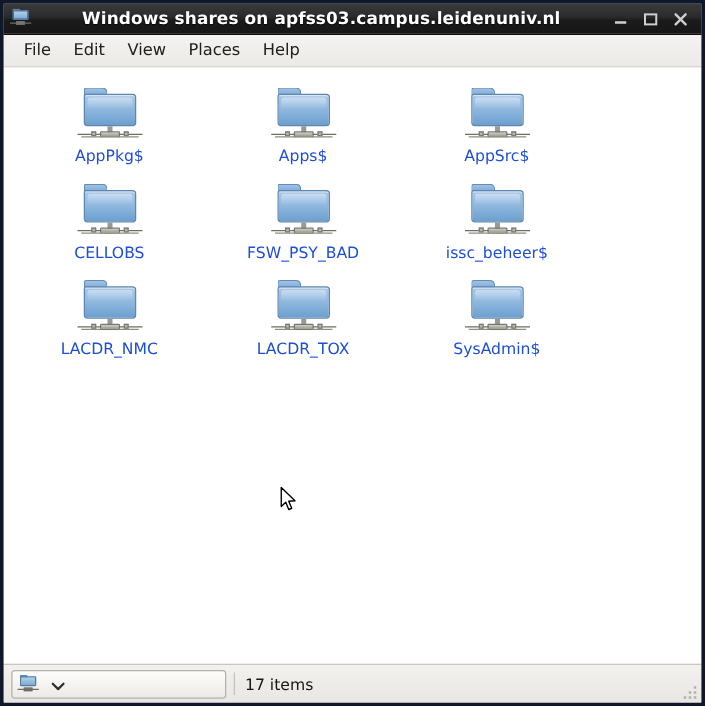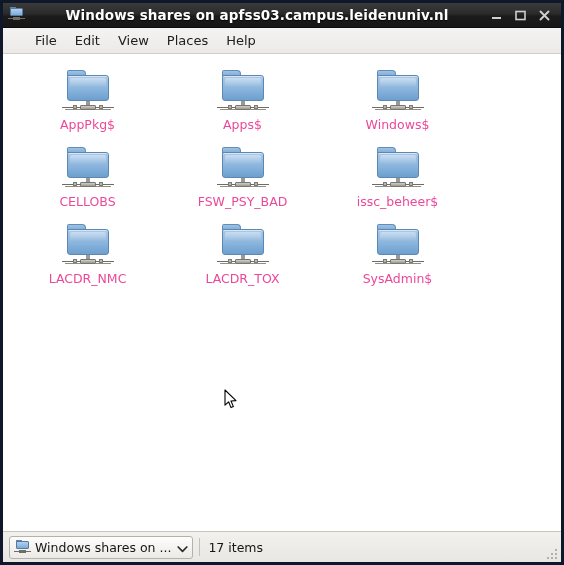--- a/index.html
+++ b/index.html
@@ -76,21 +76,21 @@
   .wbtn svg { display: block; }
 
   
   .menubar {
     height: 26px;
     flex: 0 0 26px;
     background: linear-gradient(to bottom, #f4f3f1 0%, #eceae7 100%);
     border-bottom: 1px solid #d2cfc9;
     display: flex;
     align-items: center;
-    padding-left: 24px;
+    padding-left: 8px;
     box-sizing: border-box;
   }
   .menu-item {
     font-size: 13px;
     color: #202020;
     padding: 3px 8px;
     margin-right: 2px;
     border-radius: 2px;
     cursor: default;
     white-space: nowrap;
@@ -119,21 +119,21 @@
     cursor: default;
   }
   .icon-art {
     width: 60px;
     height: 50px;
     position: relative;
   }
   .icon-label {
     margin-top: 1px;
     font-size: 12.5px;
-    color: #ec4899;
+    color: #1d4ed8;
     white-space: nowrap;
     line-height: 15px;
     padding: 0 2px;
     border-radius: 2px;
   }
 
   
   .nf { position: absolute; }
   .nf-tab {
     left: 9px; top: 4px;
@@ -378,21 +378,21 @@
             <div class="nf nf-body"></div>
             <div class="nf nf-neck"></div>
             <div class="nf nf-base"></div>
             <div class="nf nf-wire-l"></div>
             <div class="nf nf-wire-r"></div>
             <div class="nf nf-wire2-l"></div>
             <div class="nf nf-wire2-r"></div>
             <div class="nf nf-nub-l"></div>
             <div class="nf nf-nub-r"></div>
           </div>
-          <div class="icon-label">Windows$</div>
+          <div class="icon-label">AppSrc$</div>
         </div>
         <div class="icon-cell">
           <div class="icon-art">
             <div class="nf nf-tab"></div>
             <div class="nf nf-body"></div>
             <div class="nf nf-neck"></div>
             <div class="nf nf-base"></div>
             <div class="nf nf-wire-l"></div>
             <div class="nf nf-wire-r"></div>
             <div class="nf nf-wire2-l"></div>
@@ -487,21 +487,20 @@
   </div>
 
   <div class="statusbar">
     <div class="path-combo">
       <div class="combo-icon">
         <div class="mini-nf mini-tab"></div>
         <div class="mini-nf mini-body"></div>
         <div class="mini-nf mini-base"></div>
         <div class="mini-nf mini-wire"></div>
       </div>
-      <span class="combo-text">Windows shares on ...</span>
       <span class="combo-arrow">
         <svg width="11" height="8" viewBox="0 0 11 8">
           <path d="M1.2,2 L5.5,6.3 L9.8,2" fill="none" stroke="#2b2b2b" stroke-width="1.7" stroke-linecap="round" stroke-linejoin="round"></path>
         </svg>
       </span>
     </div>
     <div class="status-sep"></div>
     <div class="status-text">17 items</div>
     <div class="resize-grip">
       <svg width="14" height="14" viewBox="0 0 14 14">

